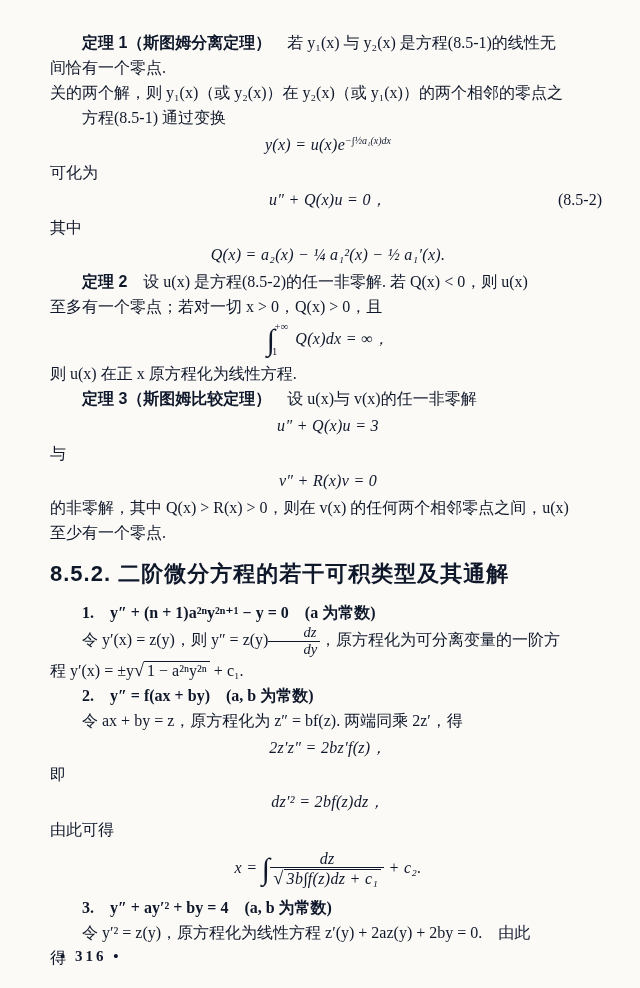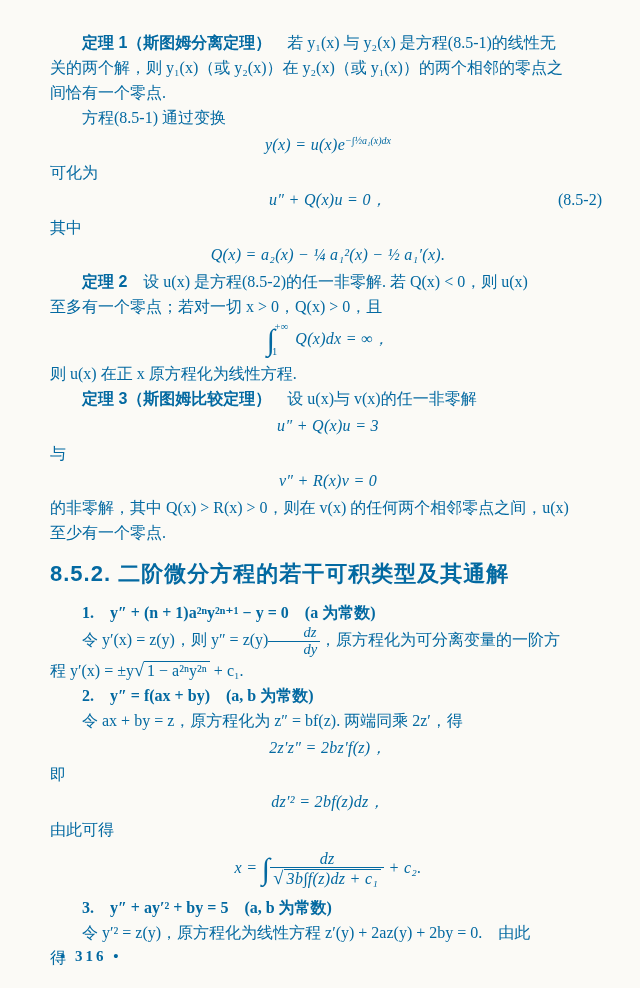--- a/index.html
+++ b/index.html
@@ -5,21 +5,21 @@
   html,body{margin:0;padding:0;}
   body{
     width:640px;height:988px;
     background:#e8e6e0;
     font-family:"Liberation Serif","DejaVu Serif",serif;
   }
   .page{
     position:relative;
     width:640px;height:988px;
     background:#fbfaf6;
-    color:#0369a1;
+    color:#0f172a;
     overflow:hidden;
   }
   .body-col{
     position:absolute;
     left:50px;right:34px;top:30px;
   }
   .line{
     margin:0;
     font-size:16px;
     line-height:25px;
@@ -109,22 +109,22 @@
     font-weight:bold;
   }
 </style>
 </head>
 <body>
 
 <div class="page">
   <div class="body-col">
 
     <p class="line indent"><span class="hei">定理 1（斯图姆分离定理）</span><span>　若 y₁(x) 与 y₂(x) 是方程(8.5-1)的线性无</span></p>
+    <p class="line">间恰有一个零点.</p>
     <p class="line">关的两个解，则 y₁(x)（或 y₂(x)）在 y₂(x)（或 y₁(x)）的两个相邻的零点之</p>
-    <p class="line">间恰有一个零点.</p>
 
     <p class="line indent">方程(8.5-1) 通过变换</p>
     <div class="eq"><span>y(x) = u(x)e</span><span class="exp">−∫½a₁(x)dx</span></div>
     <p class="line">可化为</p>
     <div class="eq"><span>u″ + Q(x)u = 0，</span><span class="eq-label">(8.5-2)</span></div>
     <p class="line">其中</p>
     <div class="eq">Q(x) = a₂(x) − ¼ a₁²(x) − ½ a₁′(x).</div>
 
     <p class="line indent"><span class="hei">定理 2</span><span>　设 u(x) 是方程(8.5-2)的任一非零解. 若 Q(x) &lt; 0，则 u(x)</span></p>
     <p class="line">至多有一个零点；若对一切 x &gt; 0，Q(x) &gt; 0，且</p>
@@ -145,20 +145,20 @@
     <p class="line"><span>程 y′(x) = ±y</span><span class="sqrt"><span class="rad">√</span><span class="radicand">1 − a²ⁿy²ⁿ</span></span><span> + c₁.</span></p>
 
     <p class="line indent item-line"><span>2.</span><span class="math">　y″ = f(ax + by)　(a, b 为常数)</span></p>
     <p class="line indent">令 ax + by = z，原方程化为 z″ = bf(z). 两端同乘 2z′，得</p>
     <div class="eq">2z′z″ = 2bz′f(z)，</div>
     <p class="line">即</p>
     <div class="eq">dz′² = 2bf(z)dz，</div>
     <p class="line">由此可得</p>
     <div class="eq display-frac-row"><span>x = </span><span class="bigint">∫</span><span class="frac dfrac"><span class="fnum">dz</span><span class="fden"><span class="rad">√</span><span class="radicand">3b∫f(z)dz + c₁</span></span></span><span> + c₂.</span></div>
 
-    <p class="line indent item-line"><span>3.</span><span class="math">　y″ + ay′² + by = 5　(a, b 为常数)</span></p>
+    <p class="line indent item-line"><span>3.</span><span class="math">　y″ + ay′² + by = 4　(a, b 为常数)</span></p>
     <p class="line indent">令 y′² = z(y)，原方程化为线性方程 z′(y) + 2az(y) + 2by = 0.　由此</p>
     <p class="line">得</p>
 
   </div>
 
   <div class="footer">• 316 •</div>
 </div>
 
 </body></html>

